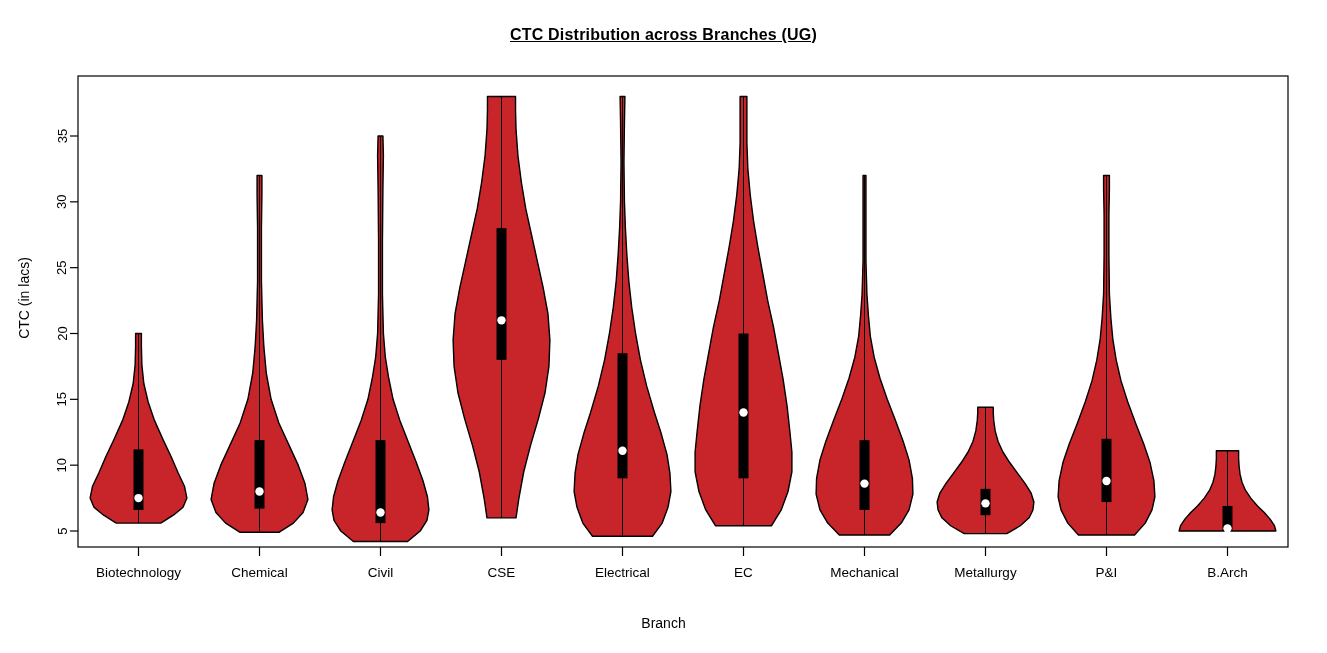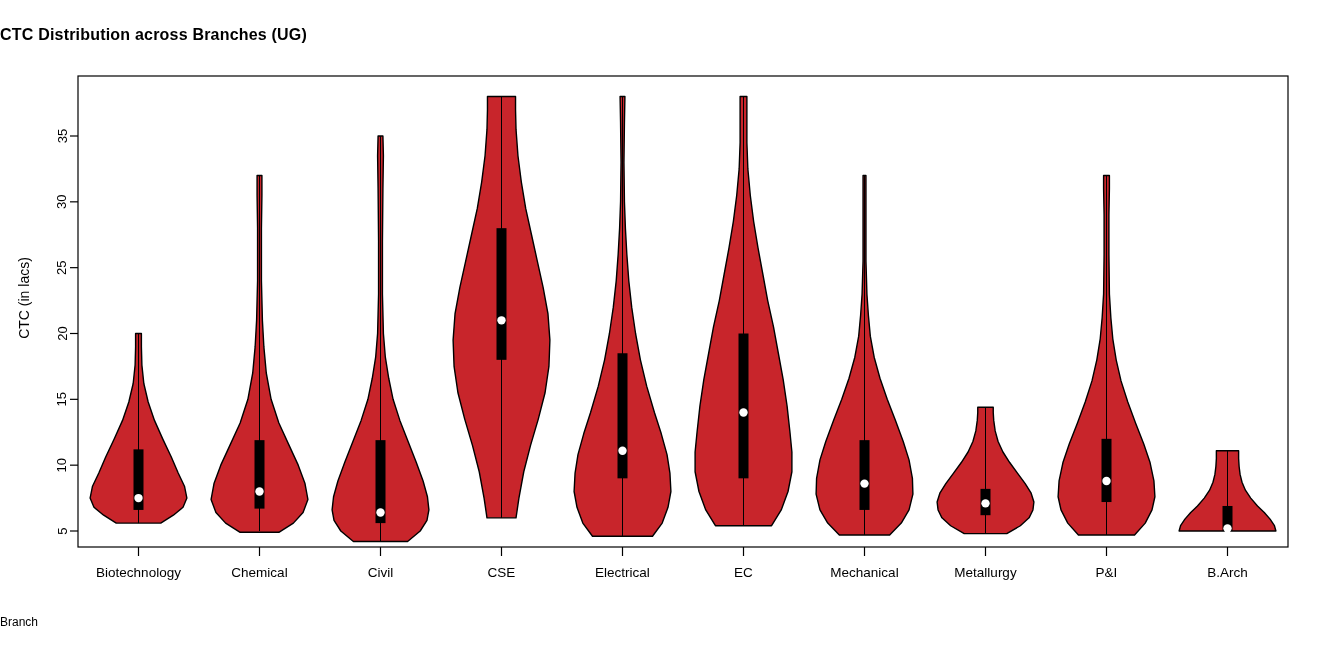--- a/index.html
+++ b/index.html
@@ -19,40 +19,43 @@
     position: absolute;
     left: 0; top: 0;
     width: 1327px;
     height: 653px;
   }
   .chart-title {
     position: absolute;
     left: 0;
     top: 26px;
     width: 1327px;
+    text-align: center;
     font-size: 16px;
     font-weight: bold;
     letter-spacing: 0.2px;
+    text-decoration: underline;
   }
   .y-axis-title {
     position: absolute;
     left: -46px;
     top: 290px;
     width: 140px;
     text-align: center;
     font-size: 14px;
     transform: rotate(-90deg);
     transform-origin: center center;
   }
   .x-axis-title {
     position: absolute;
     left: 0;
     top: 615px;
     width: 1327px;
-    font-size: 12px;
+    text-align: center;
+    font-size: 14px;
   }
   svg#violin-svg {
     position: absolute;
     left: 0; top: 0;
   }
   .tick-label-y {
     font-family: "Liberation Sans", sans-serif;
     font-size: 13px;
     fill: #000;
   }

